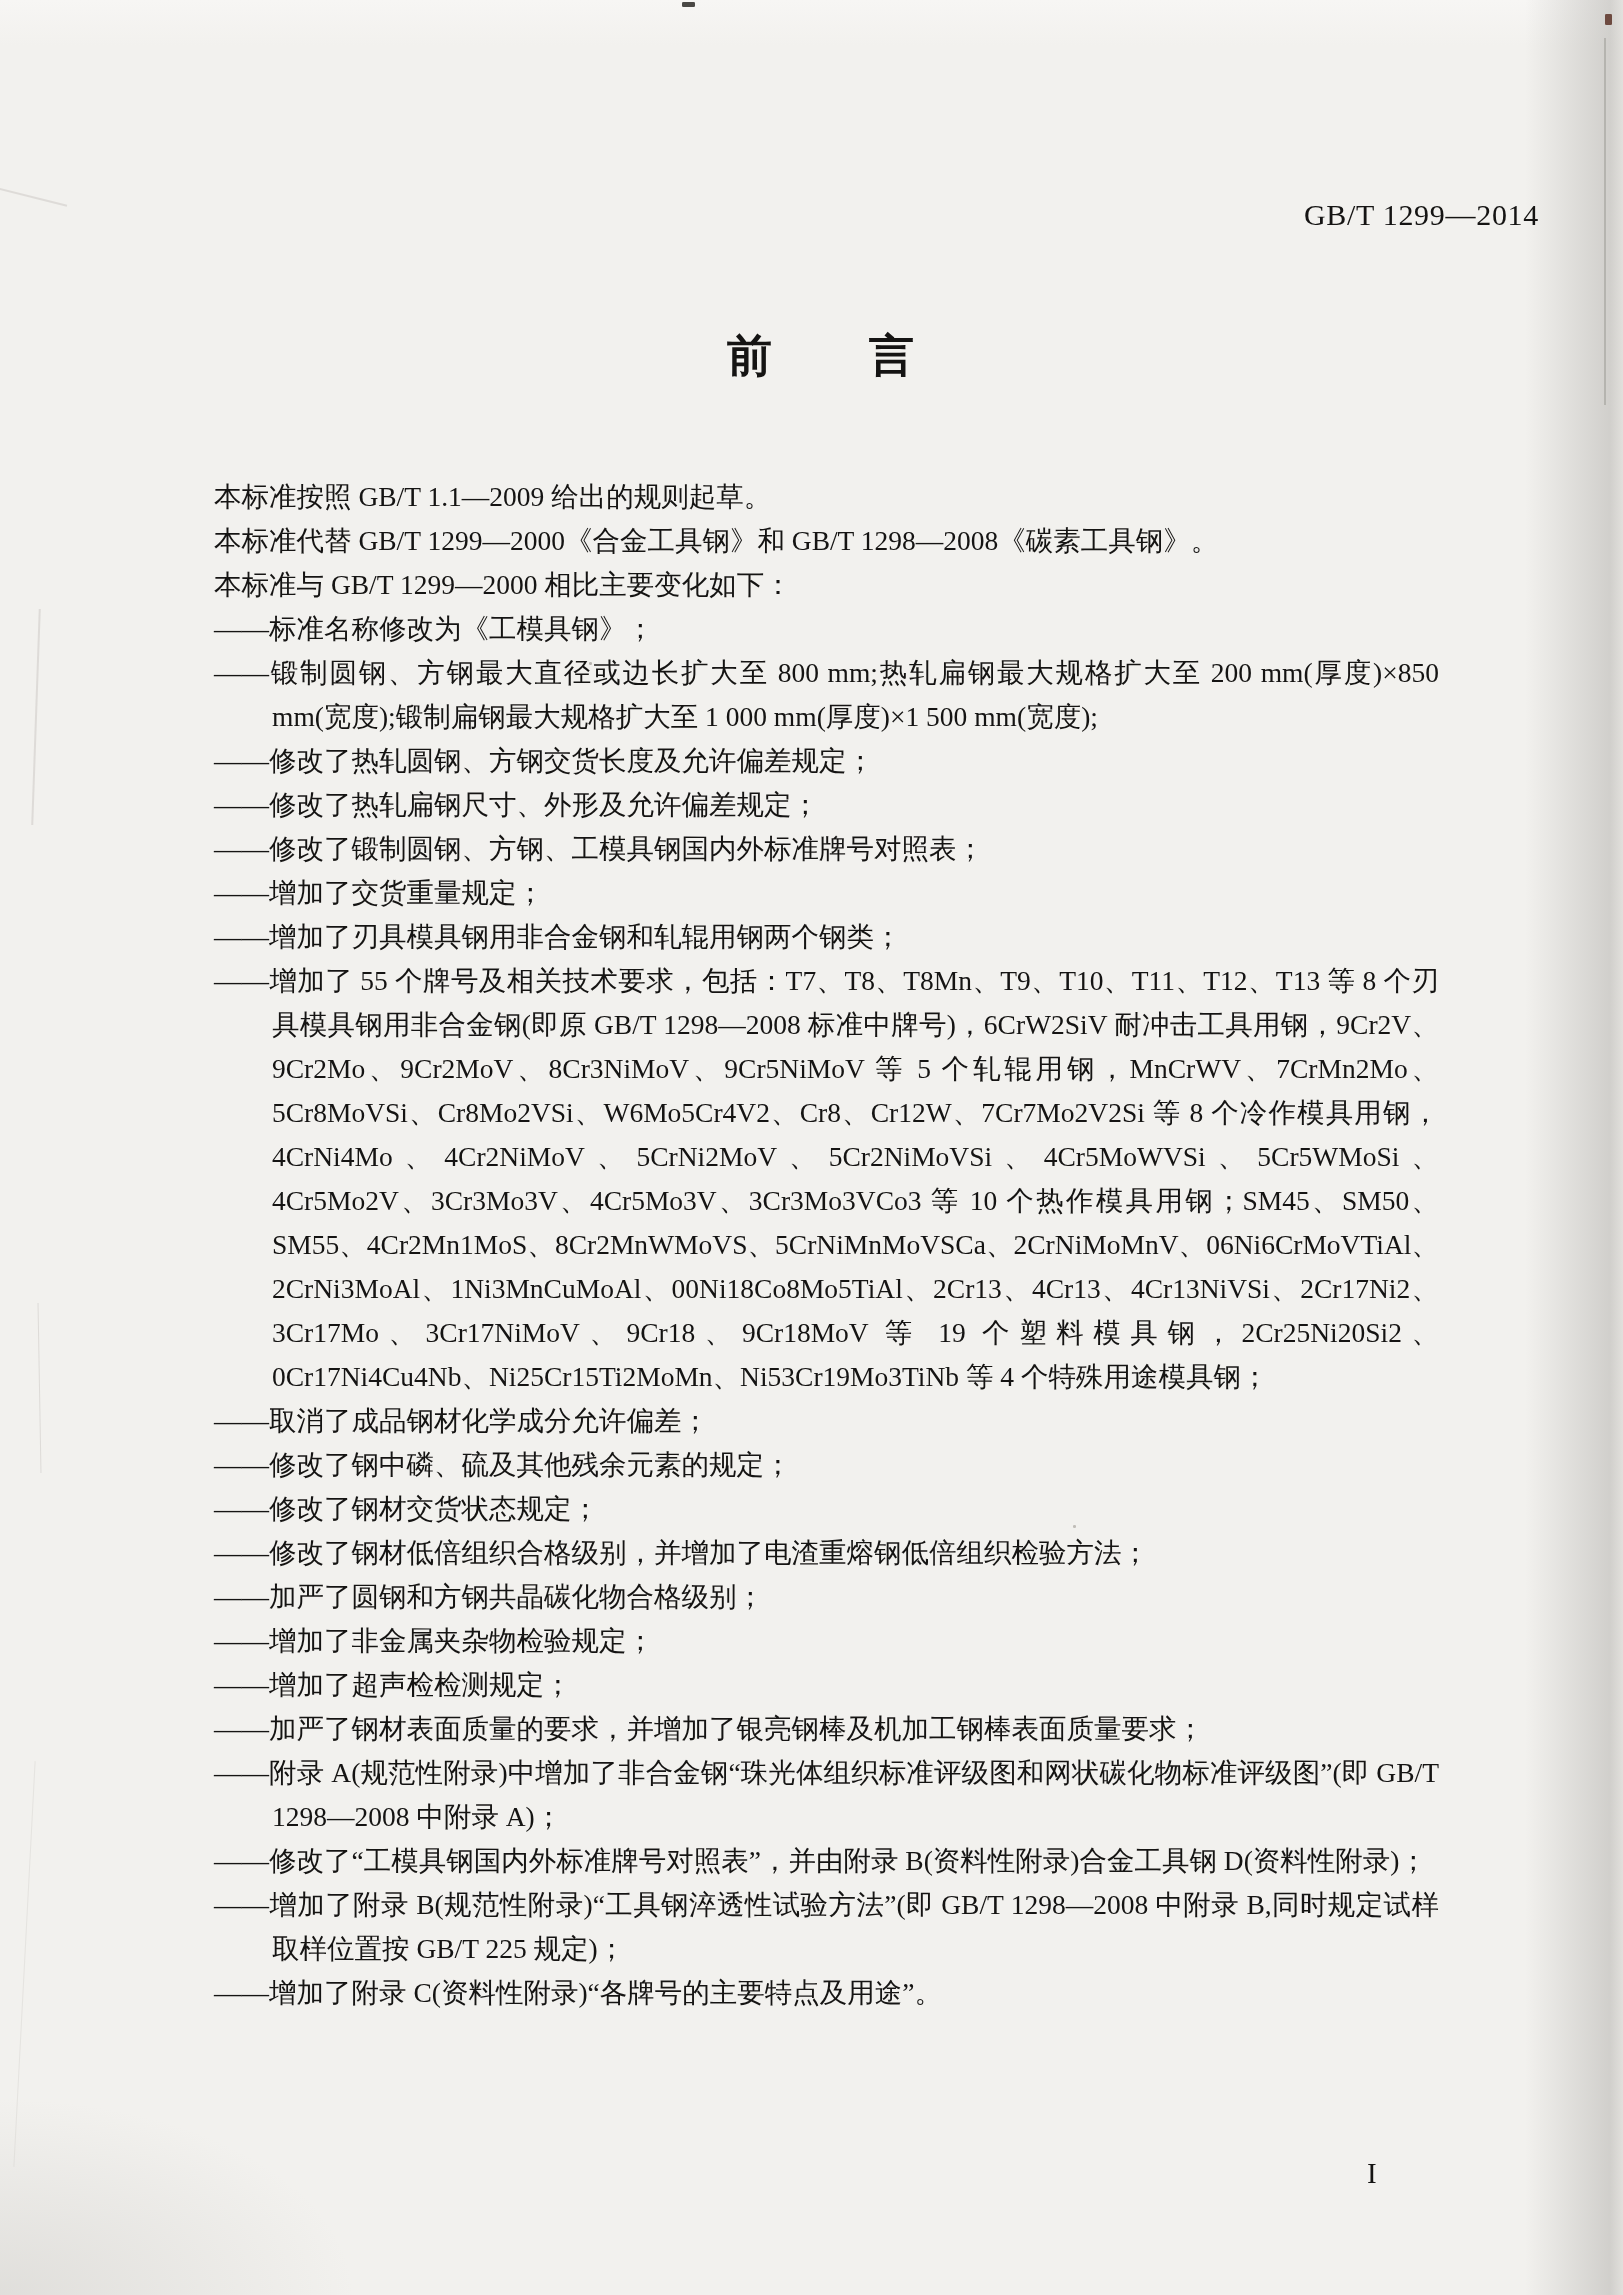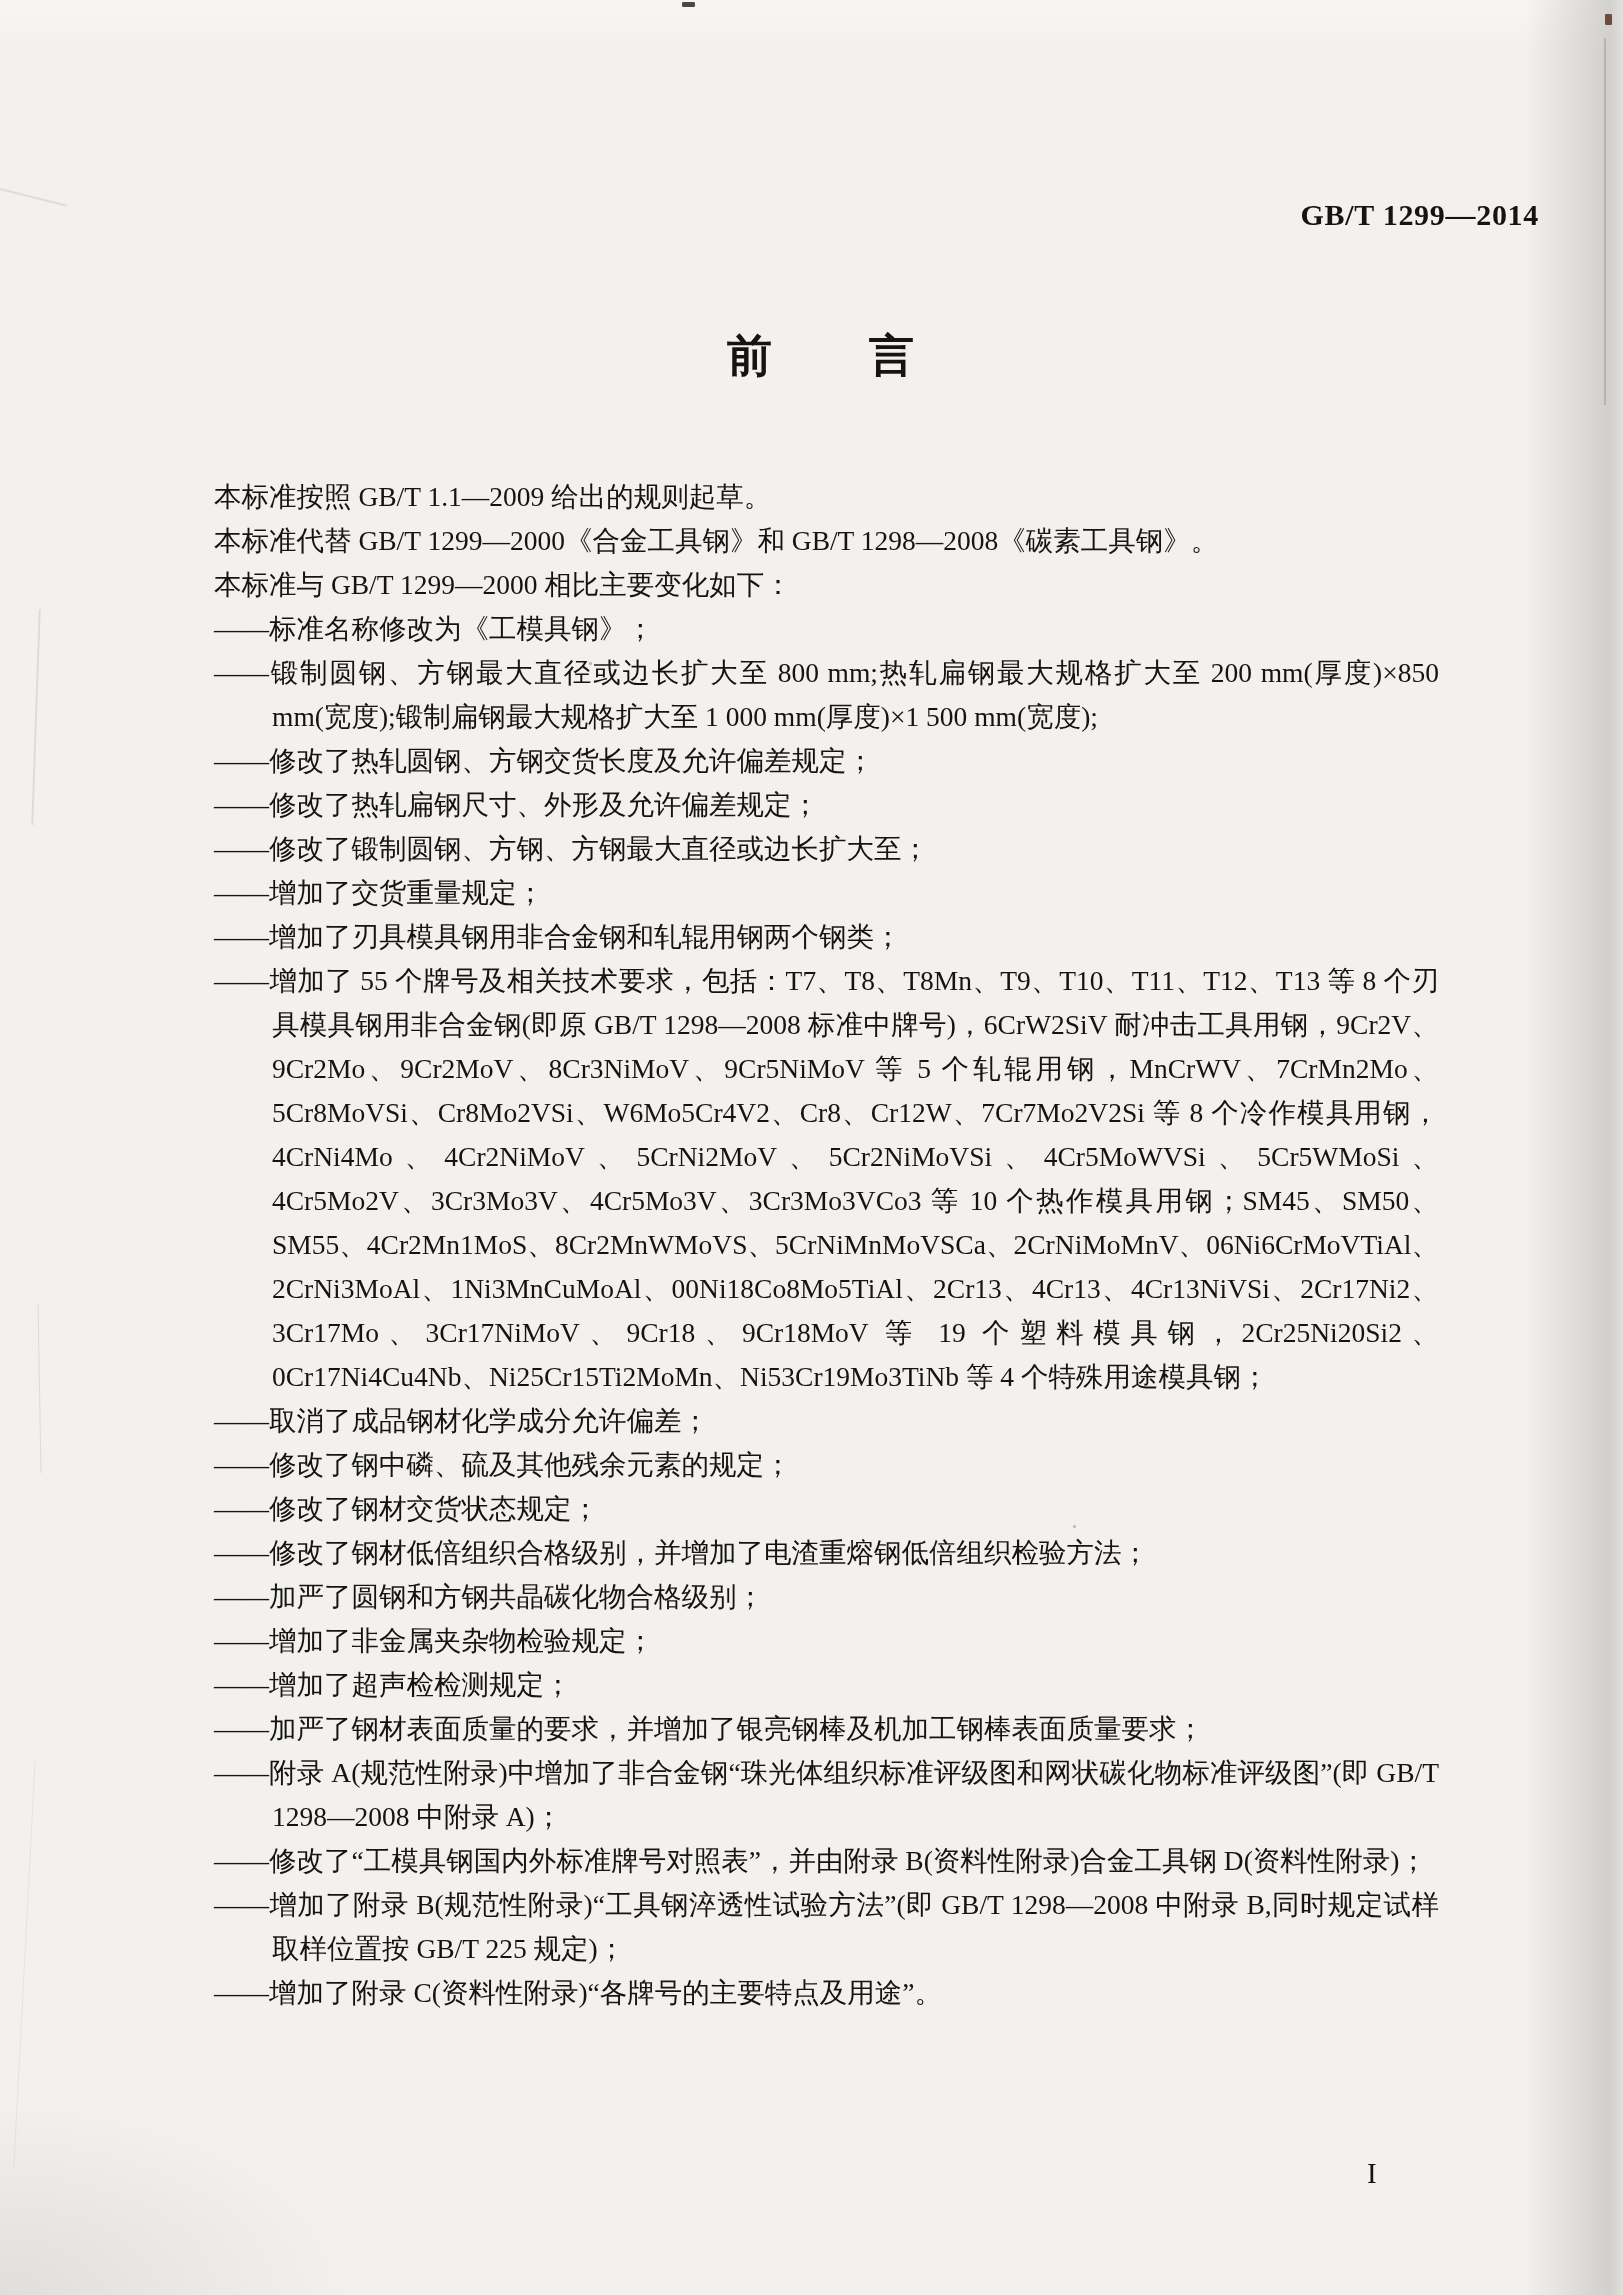--- a/index.html
+++ b/index.html
@@ -24,21 +24,21 @@
   .crease.c4{left:23.6px;top:1761px;width:1.3px;height:406px;transform:rotate(3deg);opacity:.5;}
   .edge-line{position:absolute;left:1604px;top:38px;width:2px;height:367px;background:#aeaca8;opacity:.8;}
   .speck{position:absolute;border-radius:1.3px;}
   .speck.s1{left:682px;top:2px;width:13px;height:5.2px;background:#4a4845;}
   .speck.s2{left:1605px;top:14.4px;width:7.2px;height:10.5px;background:#6d4a40;}
   .speck.s3{left:589px;top:662px;width:3.3px;height:3.3px;background:#b9b6b1;}
   .speck.s4{left:1073px;top:1525px;width:3.3px;height:2.6px;background:#c0bdb8;}
 
   .std-code{
     position:absolute;top:198px;right:84px;
-    font-size:30px;font-weight:bold;letter-spacing:0.7px;
+    font-size:30px;font-weight:normal;letter-spacing:0.7px;
     white-space:nowrap;
   }
   .doc-title{
     position:absolute;top:326px;left:0;width:1623px;
     text-align:center;
     font-size:45px;font-weight:bold;
     letter-spacing:26px;
     text-indent:26px; 
     white-space:nowrap;
     margin-left:9px;
@@ -81,21 +81,21 @@
   <div class="body-block">
     <div class="para">本标准按照 GB/T 1.1—2009 给出的规则起草。</div>
     <div class="para">本标准代替 GB/T 1299—2000《合金工具钢》和 GB/T 1298—2008《碳素工具钢》。</div>
     <div class="para">本标准与 GB/T 1299—2000 相比主要变化如下：</div>
 
     <div>
         <div class="bullet">——标准名称修改为《工模具钢》；</div>
         <div class="bullet">——锻制圆钢、方钢最大直径或边长扩大至 800 mm;热轧扁钢最大规格扩大至 200 mm(厚度)×850 mm(宽度);锻制扁钢最大规格扩大至 1 000 mm(厚度)×1 500 mm(宽度);</div>
         <div class="bullet">——修改了热轧圆钢、方钢交货长度及允许偏差规定；</div>
         <div class="bullet">——修改了热轧扁钢尺寸、外形及允许偏差规定；</div>
-        <div class="bullet">——修改了锻制圆钢、方钢、方钢最大直径或边长扩大至；</div>
+        <div class="bullet">——修改了锻制圆钢、方钢、工模具钢国内外标准牌号对照表；</div>
         <div class="bullet">——增加了交货重量规定；</div>
         <div class="bullet">——增加了刃具模具钢用非合金钢和轧辊用钢两个钢类；</div>
         <div class="bullet">——增加了 55 个牌号及相关技术要求，包括：T7、T8、T8Mn、T9、T10、T11、T12、T13 等 8 个刃具模具钢用非合金钢(即原 GB/T 1298—2008 标准中牌号)，6CrW2SiV 耐冲击工具用钢，9Cr2V、9Cr2Mo、9Cr2MoV、8Cr3NiMoV、9Cr5NiMoV 等 5 个轧辊用钢，MnCrWV、7CrMn2Mo、5Cr8MoVSi、Cr8Mo2VSi、W6Mo5Cr4V2、Cr8、Cr12W、7Cr7Mo2V2Si 等 8 个冷作模具用钢，4CrNi4Mo、4Cr2NiMoV、5CrNi2MoV、5Cr2NiMoVSi、4Cr5MoWVSi、5Cr5WMoSi、4Cr5Mo2V、3Cr3Mo3V、4Cr5Mo3V、3Cr3Mo3VCo3 等 10 个热作模具用钢；SM45、SM50、SM55、4Cr2Mn1MoS、8Cr2MnWMoVS、5CrNiMnMoVSCa、2CrNiMoMnV、06Ni6CrMoVTiAl、2CrNi3MoAl、1Ni3MnCuMoAl、00Ni18Co8Mo5TiAl、2Cr13、4Cr13、4Cr13NiVSi、2Cr17Ni2、3Cr17Mo、3Cr17NiMoV、9Cr18、9Cr18MoV 等 19 个塑料模具钢，2Cr25Ni20Si2、0Cr17Ni4Cu4Nb、Ni25Cr15Ti2MoMn、Ni53Cr19Mo3TiNb 等 4 个特殊用途模具钢；</div>
         <div class="bullet">——取消了成品钢材化学成分允许偏差；</div>
         <div class="bullet">——修改了钢中磷、硫及其他残余元素的规定；</div>
         <div class="bullet">——修改了钢材交货状态规定；</div>
         <div class="bullet">——修改了钢材低倍组织合格级别，并增加了电渣重熔钢低倍组织检验方法；</div>
         <div class="bullet">——加严了圆钢和方钢共晶碳化物合格级别；</div>
         <div class="bullet">——增加了非金属夹杂物检验规定；</div>
         <div class="bullet">——增加了超声检检测规定；</div>

